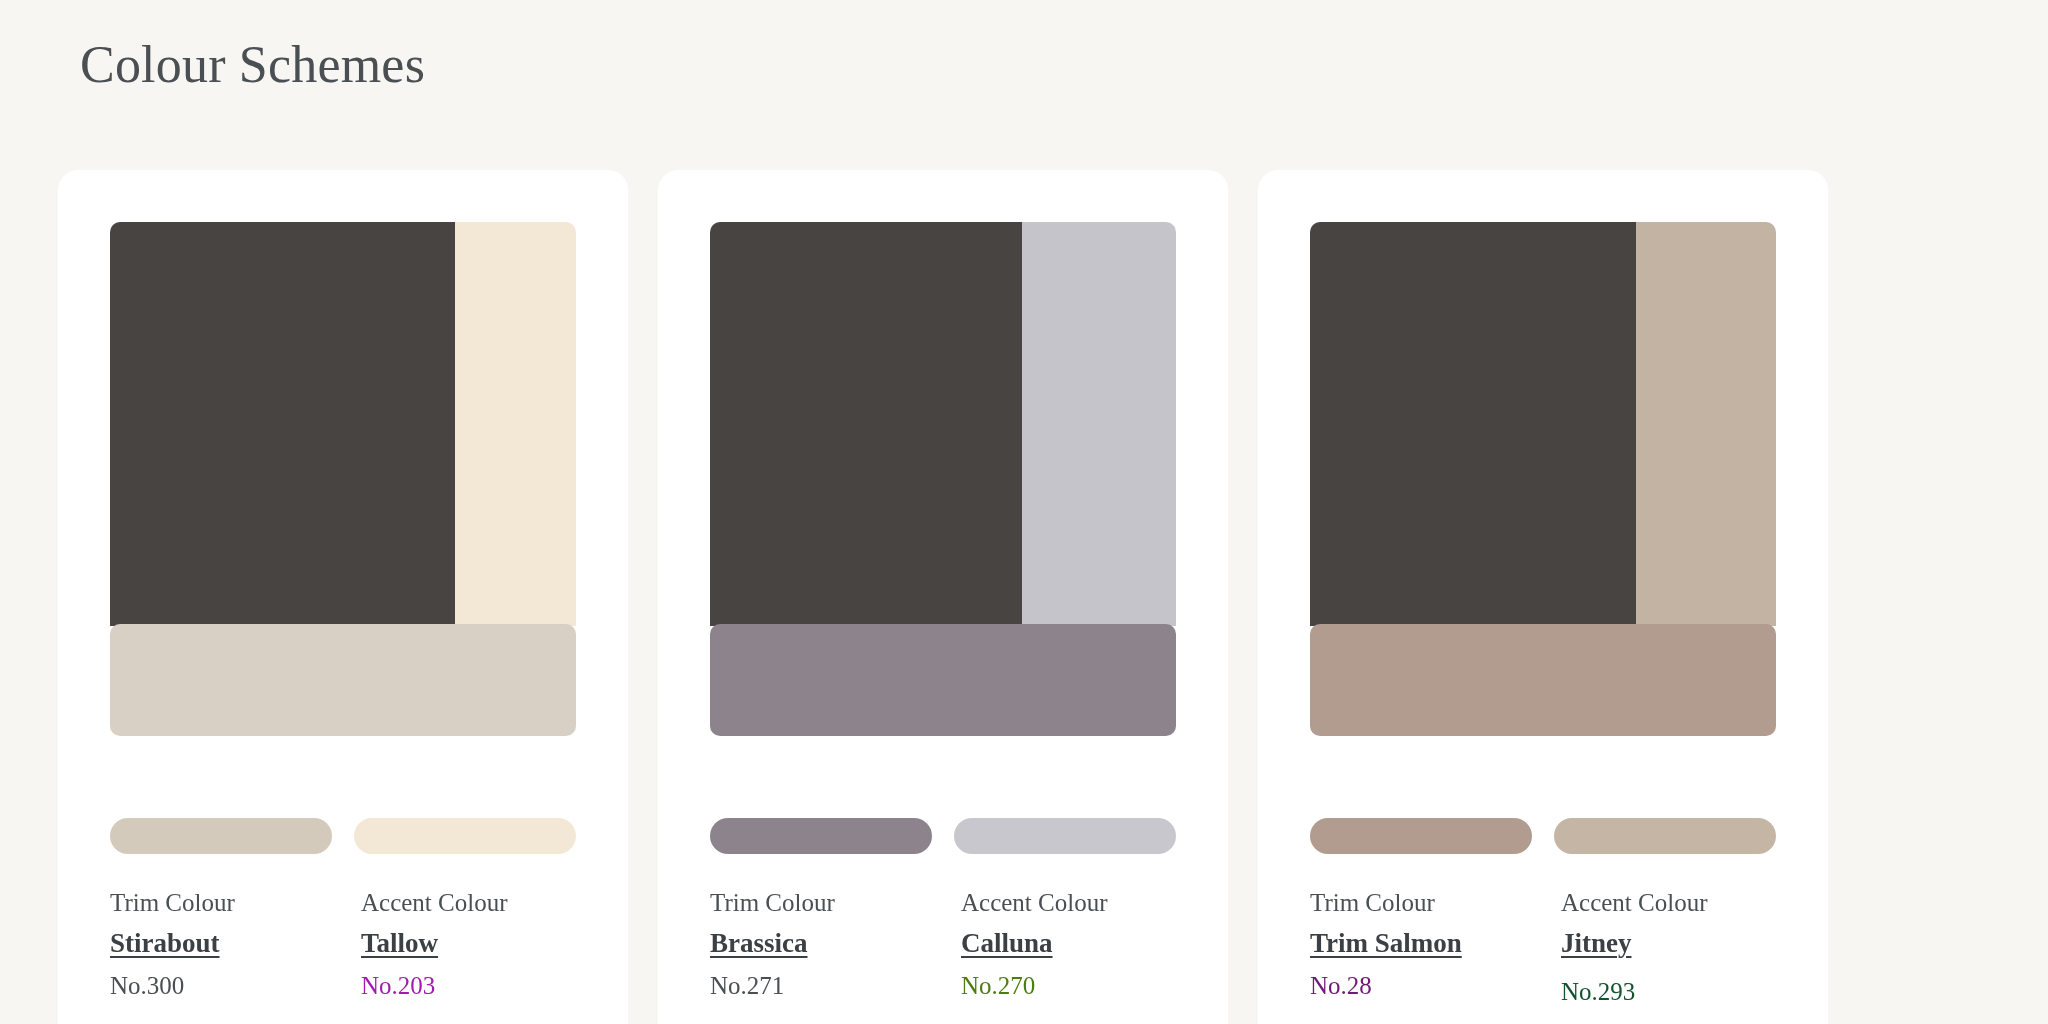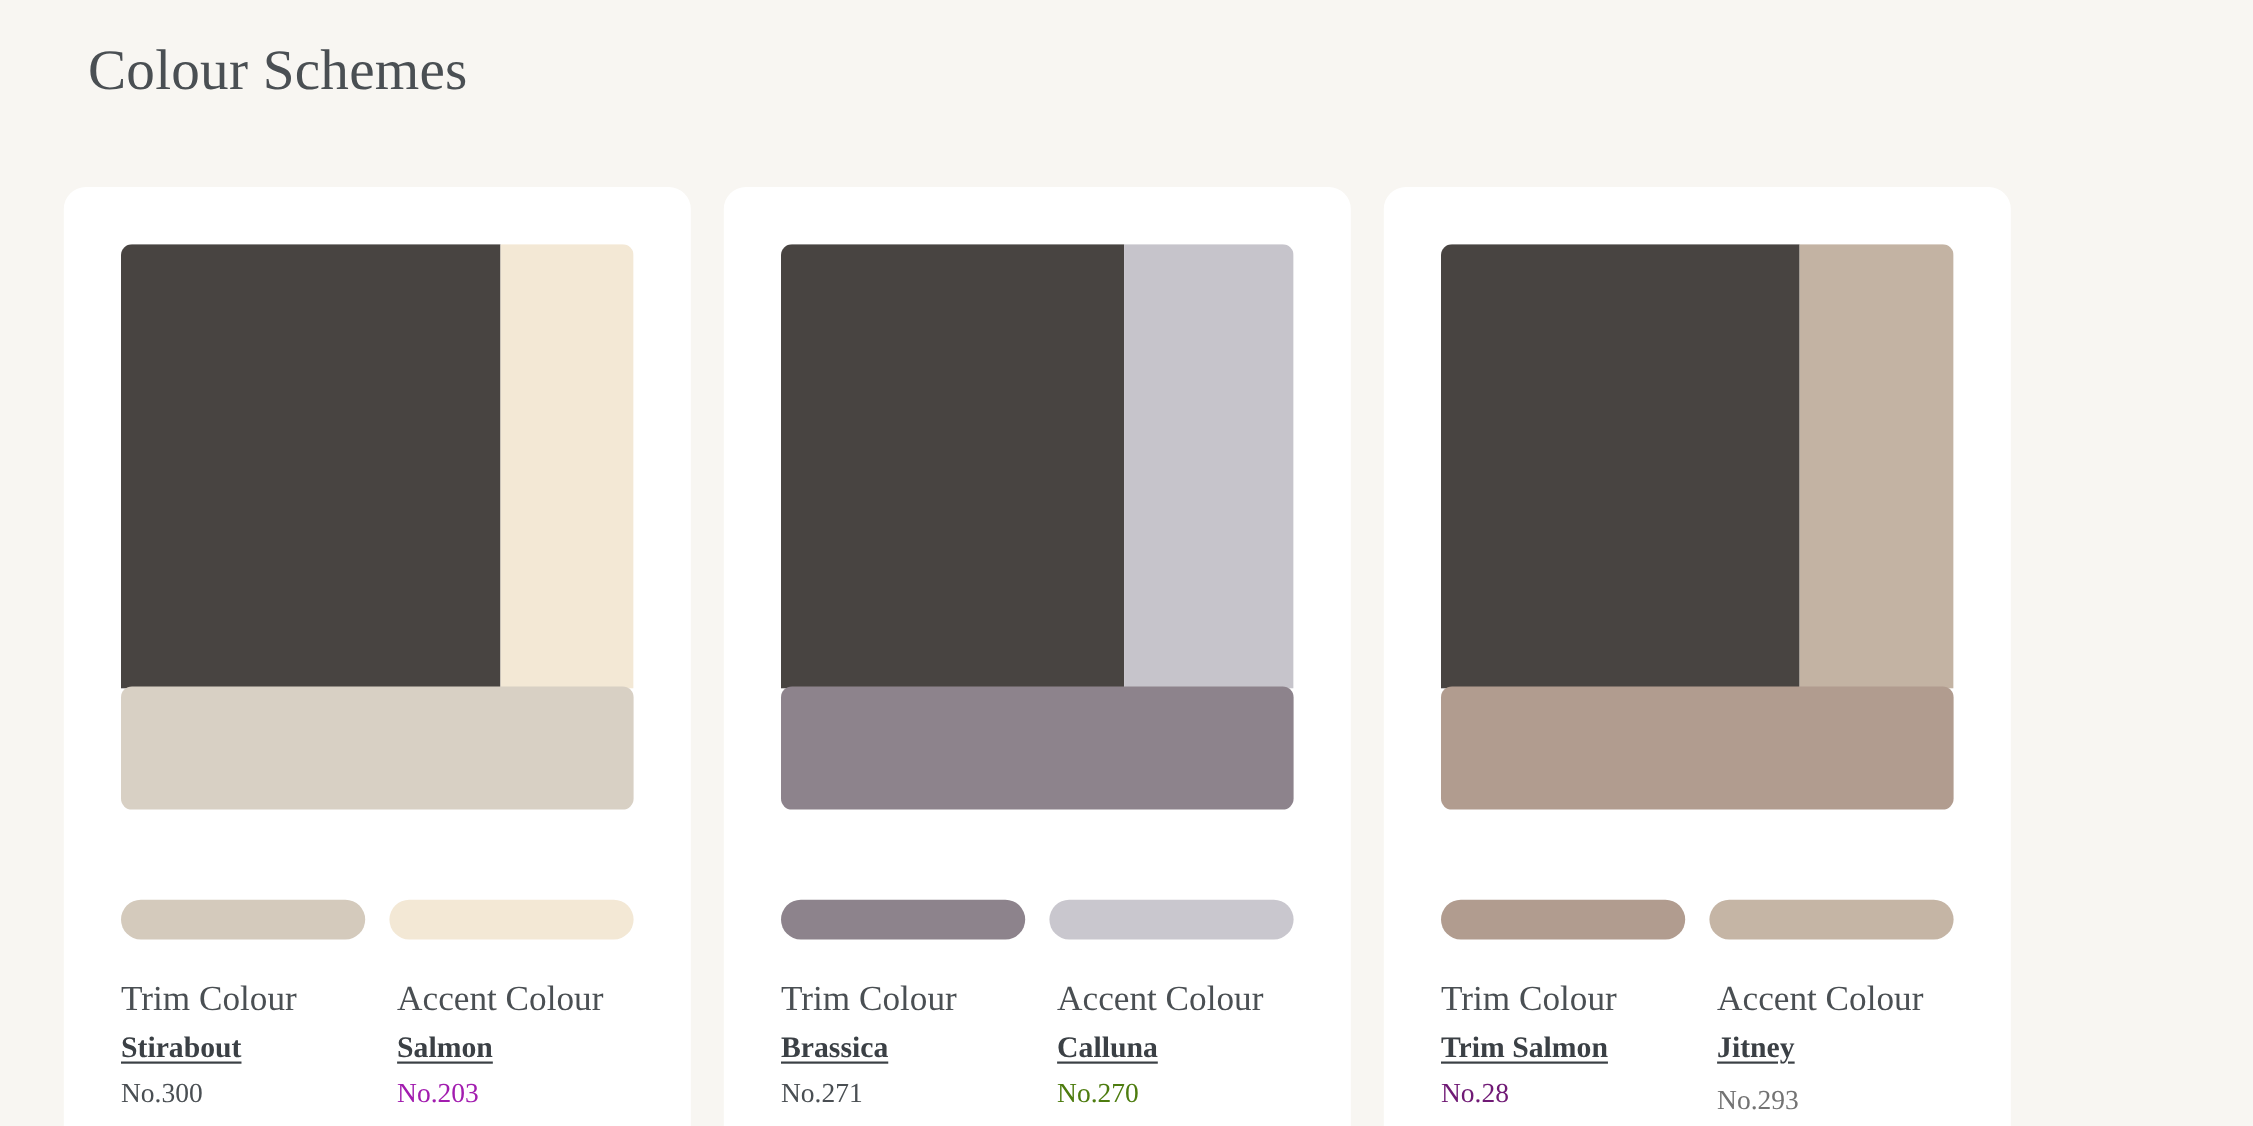--- a/index.html
+++ b/index.html
@@ -123,21 +123,21 @@
     display: flex;
     gap: 22px;
   }
 
   .label-col {
     flex: 1 1 0;
     min-width: 0;
   }
 
   .label-role {
-    font-size: 32px;
+    font-size: 25px;
     font-weight: 400;
     color: #4A4F53;
     line-height: 1.35;
     white-space: nowrap;
   }
 
   .label-name {
     display: inline-block;
     margin-top: 6px;
     font-size: 27px;
@@ -184,21 +184,21 @@
       </div>
 
       <div class="label-row">
         <div class="label-col">
           <div class="label-role" style="color: rgb(74, 79, 83);">Trim Colour</div>
           <a class="label-name">Stirabout</a>
           <div class="label-number" style="color: rgb(74, 79, 83);">No.300</div>
         </div>
         <div class="label-col">
           <div class="label-role" style="color: rgb(74, 79, 83);">Accent Colour</div>
-          <a class="label-name">Salmon</a>
+          <a class="label-name">Tallow</a>
           <div class="label-number" style="color: #a21caf;">No.203</div>
         </div>
       </div>
     </div>
 
     <div class="scheme-card" style="background: rgb(255, 255, 255);">
       <div class="preview">
         <div class="preview-main">
           <div class="preview-wall" style="background: rgb(72, 68, 65); width: 67%;"></div>
           <div class="preview-accent" style="background: rgb(198, 196, 203);"></div>
@@ -241,19 +241,19 @@
 
       <div class="label-row">
         <div class="label-col">
           <div class="label-role" style="color: rgb(74, 79, 83);">Trim Colour</div>
           <a class="label-name">Trim Salmon</a>
           <div class="label-number" style="color: #701a75;">No.28</div>
         </div>
         <div class="label-col">
           <div class="label-role" style="color: rgb(74, 79, 83);">Accent Colour</div>
           <a class="label-name">Jitney</a>
-          <div class="label-number" style="color: #737373; margin-top: 14px;">No.293</div>
+          <div class="label-number" style="color: #14532d; margin-top: 14px;">No.293</div>
         </div>
       </div>
     </div>
 
   </div>
 </div>
 
 </body></html>

